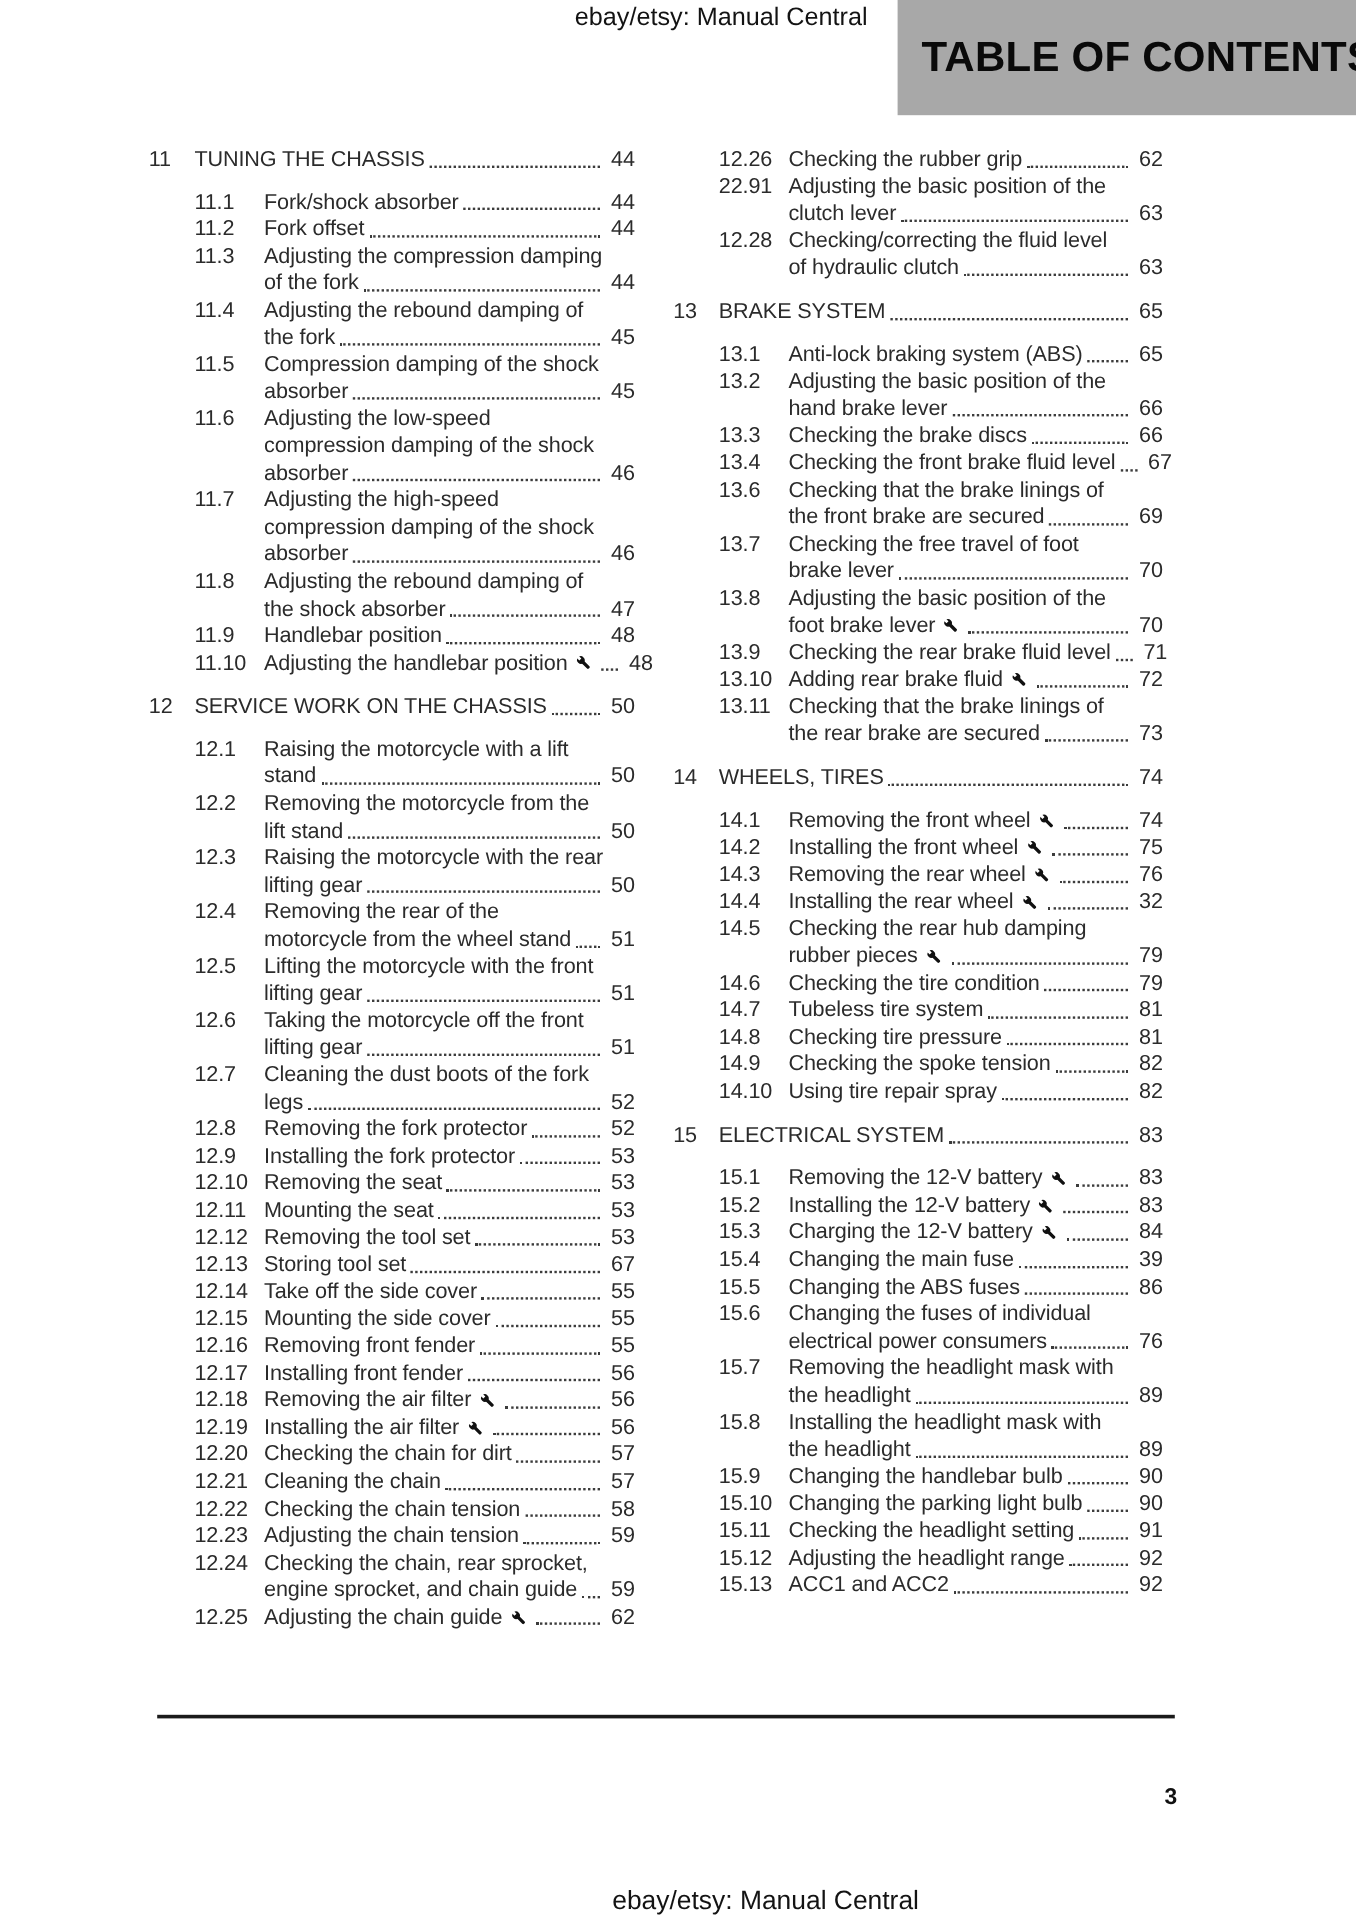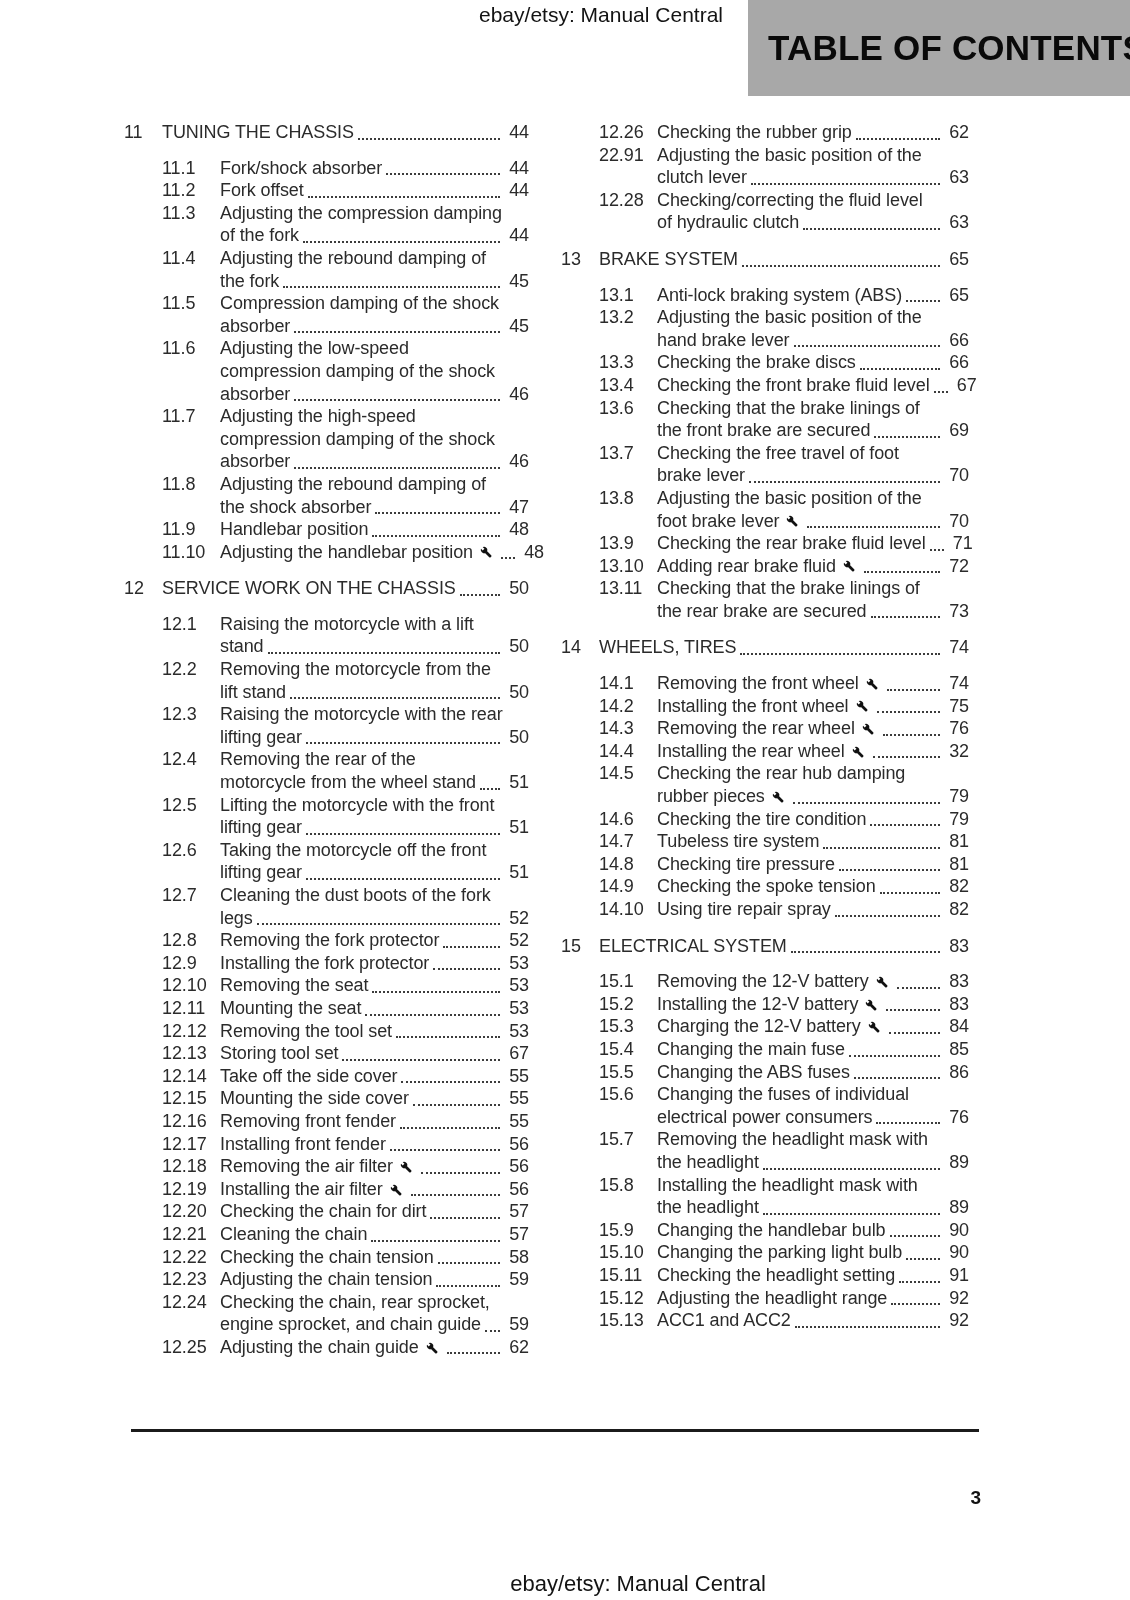--- a/index.html
+++ b/index.html
@@ -842,21 +842,21 @@
                   <span class="pg">84</span>
                 </span>
               </span>
             </div>
             <div class="entry">
               <span class="enum">15.4</span>
               <span class="etext">
                 <span class="line last">
                   <span class="ltext">Changing the main fuse</span>
                   <span class="leader"></span>
-                  <span class="pg">85</span>
+                  <span class="pg">39</span>
                 </span>
               </span>
             </div>
             <div class="entry">
               <span class="enum">15.5</span>
               <span class="etext">
                 <span class="line last">
                   <span class="ltext">Changing the ABS fuses</span>
                   <span class="leader"></span>
                   <span class="pg">86</span>

